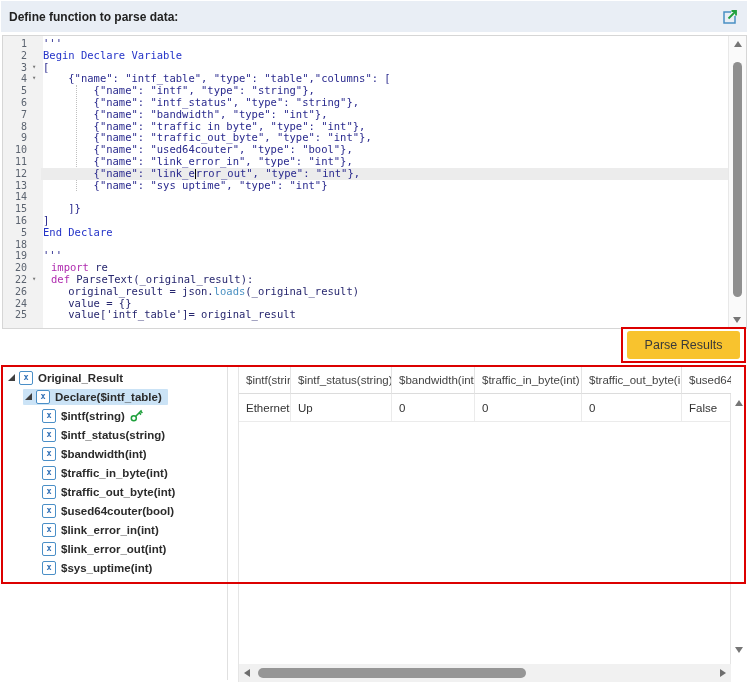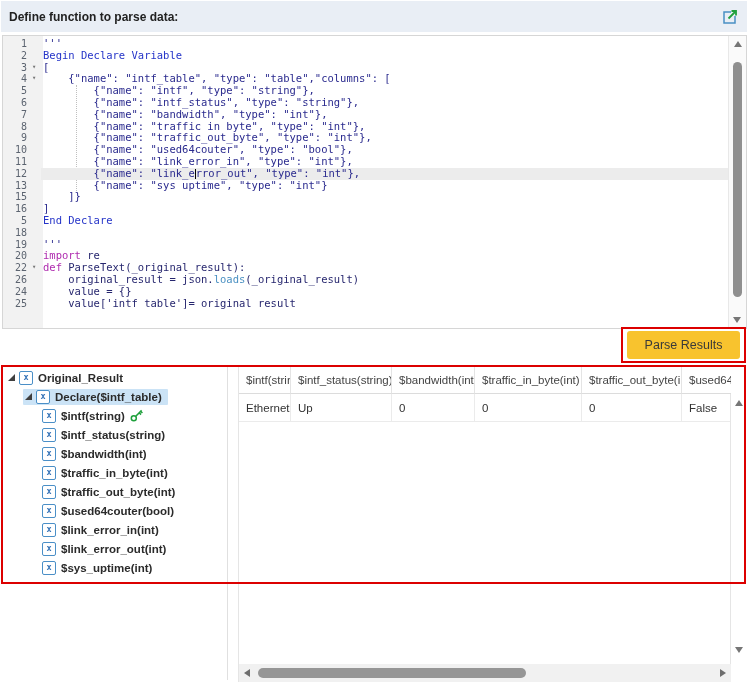--- a/index.html
+++ b/index.html
@@ -19,21 +19,21 @@
   #indent-guide{position:absolute;left:73px;top:49px;height:106px;border-left:1px dotted #bfbfbf;}
   #code-lines{position:absolute;left:0;top:2px;right:17px;font-family:"DejaVu Sans Mono",monospace;
               font-size:10.5px;line-height:11.8px;}
   .cl{display:flex;height:11.8px;white-space:pre;}
   .ln{width:24px;text-align:right;color:#5c6470;font-size:10px;flex:none;}
   .fold{width:14px;text-align:center;color:#777;font-size:7px;flex:none;line-height:11.8px;}
   .codetxt{flex:1;padding-left:2px;overflow:hidden;}
   .cl.hl .codetxt{background:#ececec;}
   .c-str,.c-json{color:#2a2a8e;}
   .c-kw{color:#2433c8;}
-  .c-pykw{color:#af2baf;}
+  .c-pykw{color:#af2baf;margin-left:8px;}
   .c-code{color:#26266e;}
   .c-fn{color:#4a90c2;}
   .cursor{display:inline-block;width:1px;height:10px;background:#000;vertical-align:middle;}
 
   
   .vscroll{position:absolute;top:0;right:0;width:17px;bottom:0;background:#fafafa;border-left:1px solid #e8e8e8;}
   .arr-up{width:0;height:0;border-left:4px solid transparent;border-right:4px solid transparent;border-bottom:6px solid #767676;margin:5px auto;}
   .arr-down{width:0;height:0;border-left:4px solid transparent;border-right:4px solid transparent;border-top:6px solid #767676;margin:5px auto;}
   .arr-left{width:0;height:0;border-top:4px solid transparent;border-bottom:4px solid transparent;border-right:6px solid #6e6e6e;}
   .arr-right{width:0;height:0;border-top:4px solid transparent;border-bottom:4px solid transparent;border-left:6px solid #6e6e6e;}
@@ -98,20 +98,21 @@
         <div class="cl"><span class="ln">4</span><span class="fold">▾</span><span class="codetxt"><span class="c-json">    {"name": "intf_table", "type": "table","columns": [</span></span></div>
         <div class="cl"><span class="ln">5</span><span class="fold"></span><span class="codetxt"><span class="c-json">        {"name": "intf", "type": "string"},</span></span></div>
         <div class="cl"><span class="ln">6</span><span class="fold"></span><span class="codetxt"><span class="c-json">        {"name": "intf_status", "type": "string"},</span></span></div>
         <div class="cl"><span class="ln">7</span><span class="fold"></span><span class="codetxt"><span class="c-json">        {"name": "bandwidth", "type": "int"},</span></span></div>
         <div class="cl"><span class="ln">8</span><span class="fold"></span><span class="codetxt"><span class="c-json">        {"name": "traffic_in_byte", "type": "int"},</span></span></div>
         <div class="cl"><span class="ln">9</span><span class="fold"></span><span class="codetxt"><span class="c-json">        {"name": "traffic_out_byte", "type": "int"},</span></span></div>
         <div class="cl"><span class="ln">10</span><span class="fold"></span><span class="codetxt"><span class="c-json">        {"name": "used64couter", "type": "bool"},</span></span></div>
         <div class="cl"><span class="ln">11</span><span class="fold"></span><span class="codetxt"><span class="c-json">        {"name": "link_error_in", "type": "int"},</span></span></div>
         <div class="cl hl"><span class="ln">12</span><span class="fold"></span><span class="codetxt"><span class="c-json">        {"name": "link_e</span><span class="cursor"></span><span class="c-json">rror_out", "type": "int"},</span></span></div>
         <div class="cl"><span class="ln">13</span><span class="fold"></span><span class="codetxt"><span class="c-json">        {"name": "sys_uptime", "type": "int"}</span></span></div>
+        <div class="cl"><span class="ln">14</span><span class="fold"></span><span class="codetxt"></span></div>
         <div class="cl"><span class="ln">15</span><span class="fold"></span><span class="codetxt"><span class="c-json">    ]}</span></span></div>
         <div class="cl"><span class="ln">16</span><span class="fold"></span><span class="codetxt"><span class="c-json">]</span></span></div>
         <div class="cl"><span class="ln">5</span><span class="fold"></span><span class="codetxt"><span class="c-kw">End Declare</span></span></div>
         <div class="cl"><span class="ln">18</span><span class="fold"></span><span class="codetxt"></span></div>
         <div class="cl"><span class="ln">19</span><span class="fold"></span><span class="codetxt"><span class="c-str">'''</span></span></div>
         <div class="cl"><span class="ln">20</span><span class="fold"></span><span class="codetxt"><span class="c-pykw">import</span><span class="c-code"> re</span></span></div>
         <div class="cl"><span class="ln">22</span><span class="fold">▾</span><span class="codetxt"><span class="c-pykw">def</span><span class="c-code"> ParseText(_original_result):</span></span></div>
         <div class="cl"><span class="ln">26</span><span class="fold"></span><span class="codetxt"><span class="c-code">    original_result = json.</span><span class="c-fn">loads</span><span class="c-code">(_original_result)</span></span></div>
         <div class="cl"><span class="ln">24</span><span class="fold"></span><span class="codetxt"><span class="c-code">    value = {}</span></span></div>
         <div class="cl"><span class="ln">25</span><span class="fold"></span><span class="codetxt"><span class="c-code">    value['intf_table']= original_result</span></span></div>

